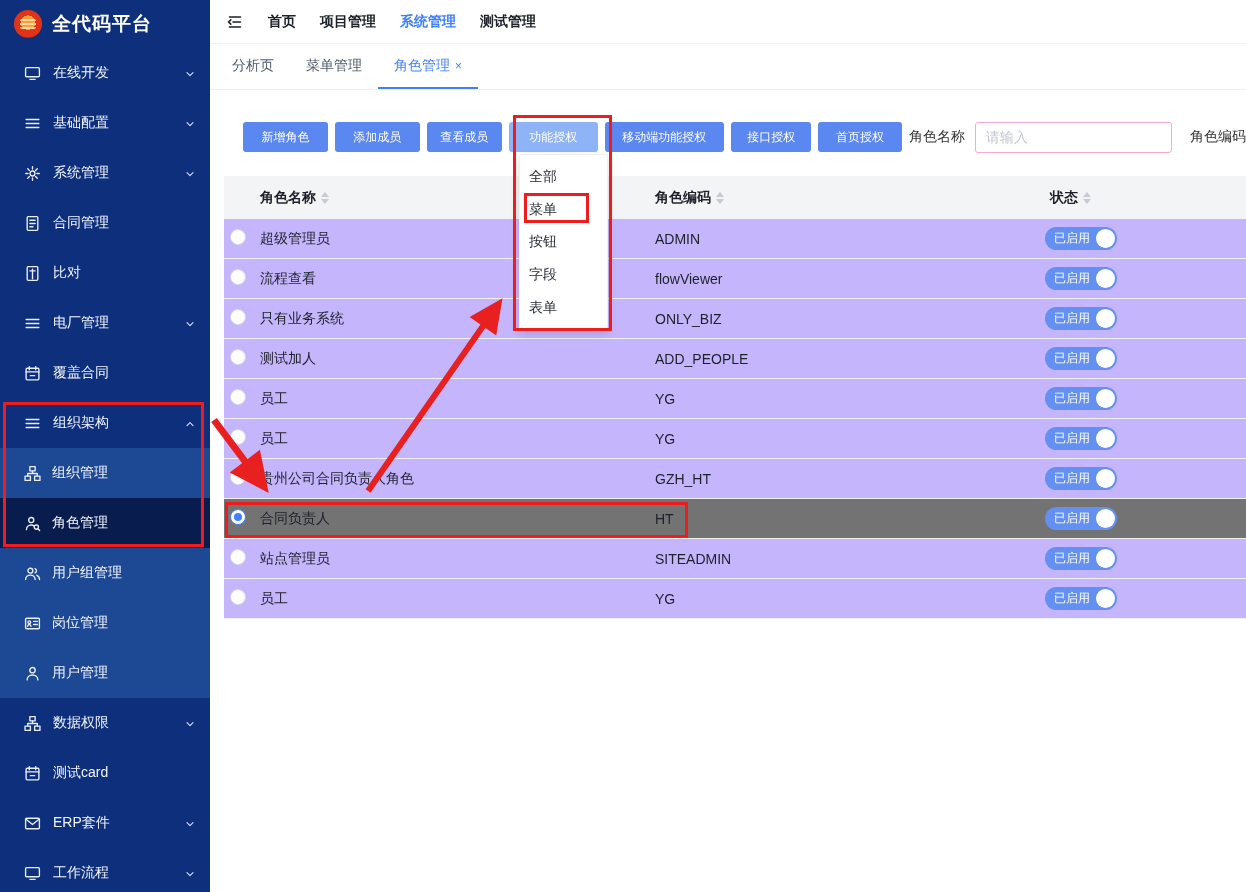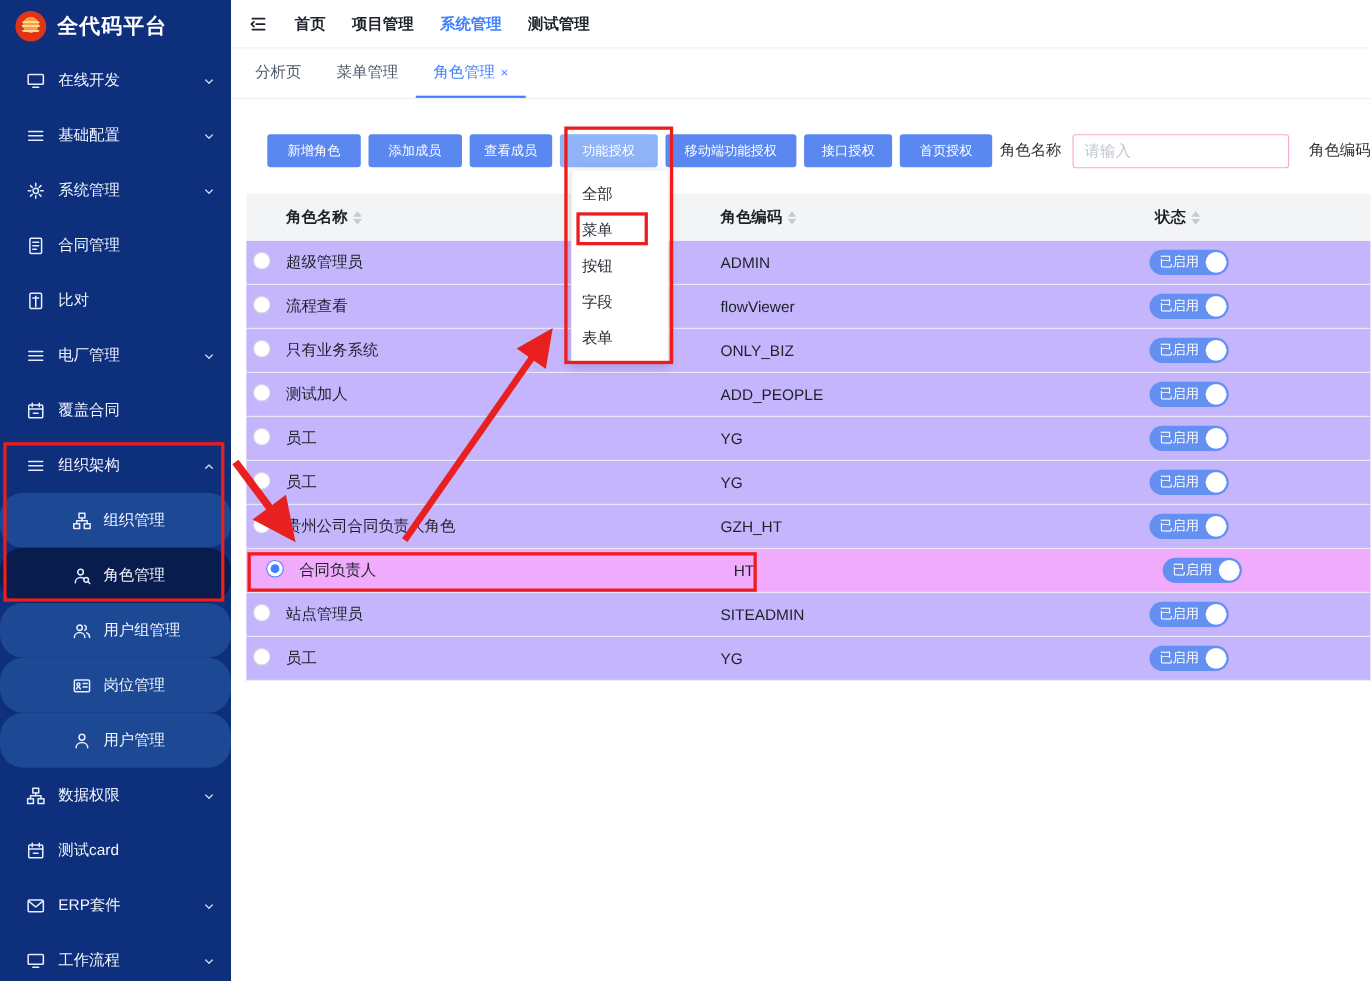--- a/index.html
+++ b/index.html
@@ -20,21 +20,21 @@
   .logo-title { font-size:19px; font-weight:bold; letter-spacing:1px; white-space:nowrap; }
   .side-menu { width:100%; }
   .side-item { display:flex; align-items:center; height:50px; padding:0 14px 0 24px;
     font-size:14px; color:#f2f5ff; cursor:pointer; position:relative; }
   .side-item .s-icon { width:17px; height:17px; margin-right:12px; flex:0 0 17px; color:#e8edff; }
   .side-item .s-icon svg { width:100%; height:100%; stroke:currentColor; fill:none;
     stroke-width:1.3; stroke-linecap:round; stroke-linejoin:round; }
   .side-item .s-label { flex:1; white-space:nowrap; overflow:hidden; }
   .side-item .chev { width:12px; height:12px; color:#cfd9f5; }
   .side-item .chev svg { width:12px; height:12px; stroke:currentColor; fill:none; stroke-width:1.6; stroke-linecap:round; stroke-linejoin:round; }
-  .side-item.sub { background:#1d4893; padding-left:66px;border-radius:21px; }
+  .side-item.sub { background:#1d4893; padding-left:24px; }
   .side-item.sub .s-icon { margin-right:11px; }
   .side-item.selected { background:#081d4d; }
 
   
   .main { position:absolute; left:210px; top:0; width:1036px; height:892px; background:#fff; }
   .navbar { display:flex; align-items:center; height:44px; padding:0 16px;
     border-bottom:1px solid #f0f1f3; gap:24px;font-weight:bold; }
   .collapse-btn { width:18px; height:18px; color:#1d2129; cursor:pointer; }
   .collapse-btn svg { width:18px; height:18px; stroke:currentColor; fill:none; stroke-width:1.6; stroke-linecap:round; stroke-linejoin:round; }
   .nav-item { font-size:14px; color:#1d2129; cursor:pointer; white-space:nowrap; }
@@ -61,21 +61,21 @@
   .filter input { width:197px; height:31px; border:1px solid #f9a8d4; border-radius:3px;
     padding:0 10px; font-size:14px; font-family:inherit; color:#0f766e; outline:none; }
   .filter input::placeholder { color:#c2c7d0; }
   .filter .f-label2 { font-size:14px; color:#333; margin-left:18px; }
 
   
   .table { margin:24px 0 0 14px; width:1022px; font-size:14px; }
   .t-row { display:grid; grid-template-columns:36px 395px 390px 1fr; align-items:center; }
   .t-head { background:#f3f4f6; height:43px; font-weight:bold; color:#1d2129; }
   .t-body .t-row { height:40px; border-bottom:1px solid #f0f1f3; background:#c4b5fd; color:#1d2129; }
-  .t-body .t-row.selected { background:#f0abfc;padding-left:12px; }
+  .t-body .t-row.selected { background:#737373; }
   .th-cell { display:flex; align-items:center; gap:5px; }
   .carets { display:inline-flex; flex-direction:column; gap:2px; }
   .carets i { width:0; height:0; border-left:4px solid transparent; border-right:4px solid transparent; }
   .carets .up { border-bottom:5px solid #c5cad3; }
   .carets .dn { border-top:5px solid #c5cad3; }
   .radio { width:16px; height:16px; border:1px solid #d4d7dd; border-radius:50%;
     background:#fff; display:inline-block; margin-left:6px; position:relative; cursor:pointer; }
   .radio.sel { border-color:#4080ff; }
   .radio.sel::after { content:""; position:absolute; left:3px; top:3px; width:8px; height:8px;
     border-radius:50%; background:#4080ff; }

